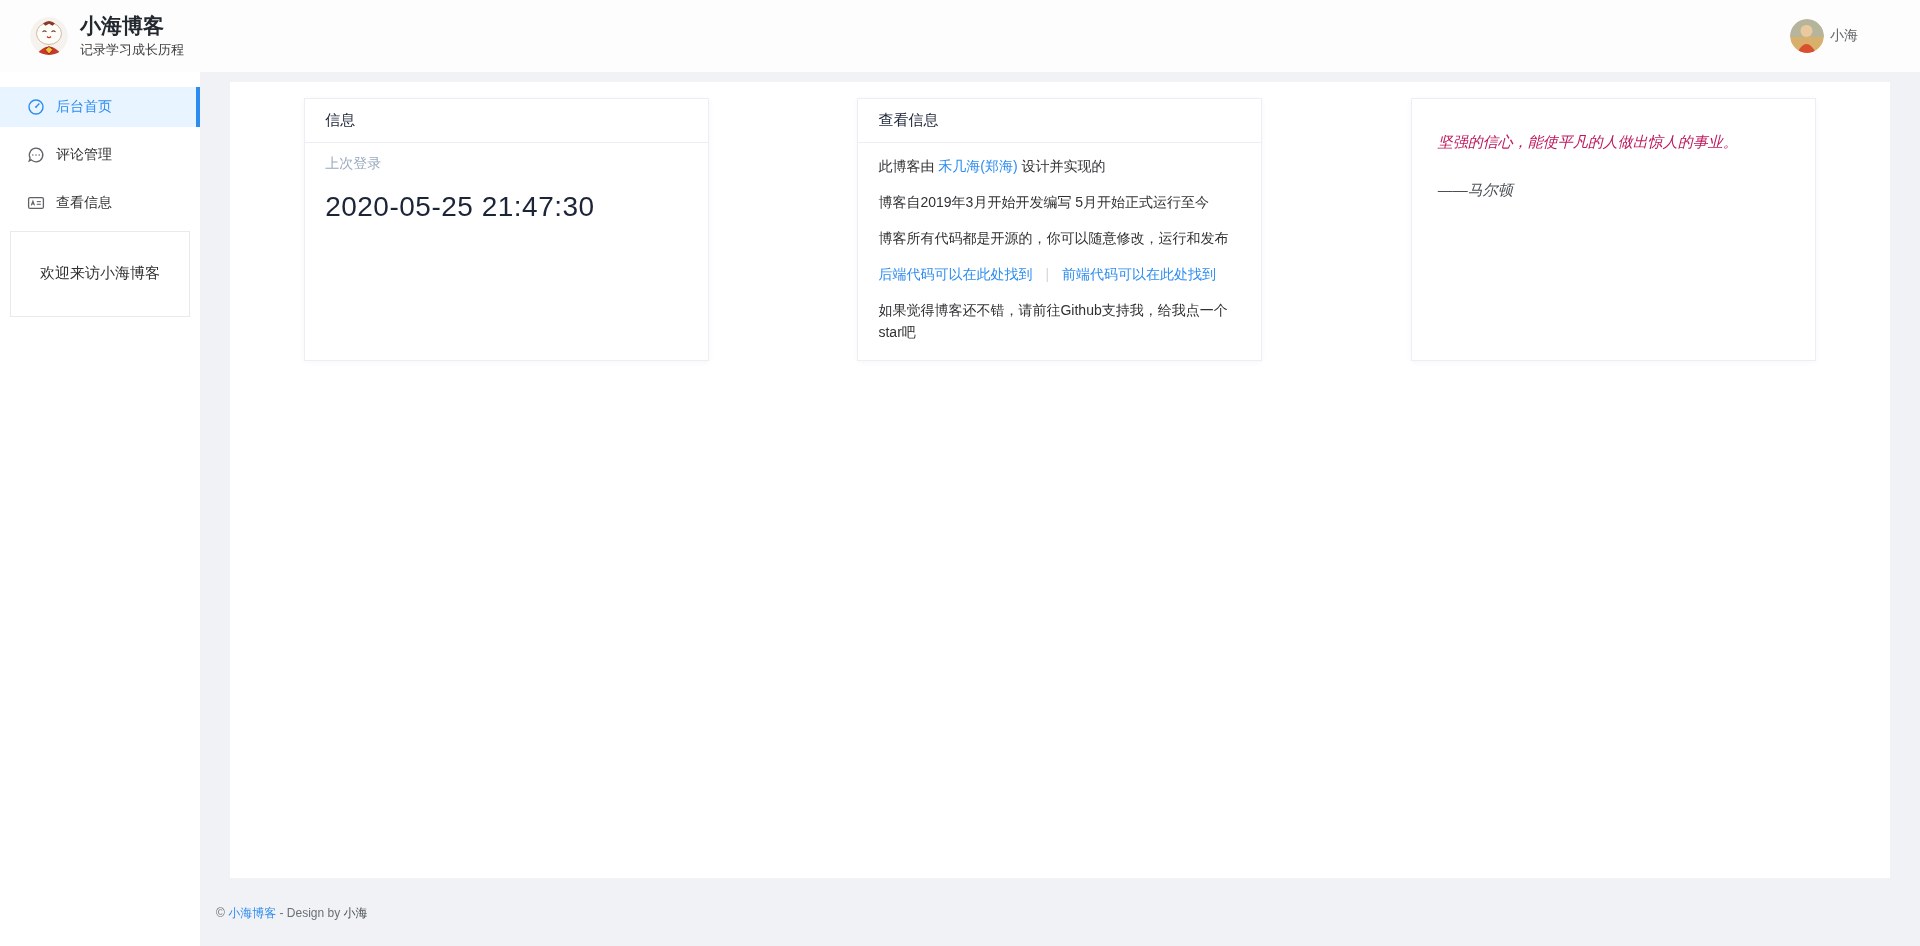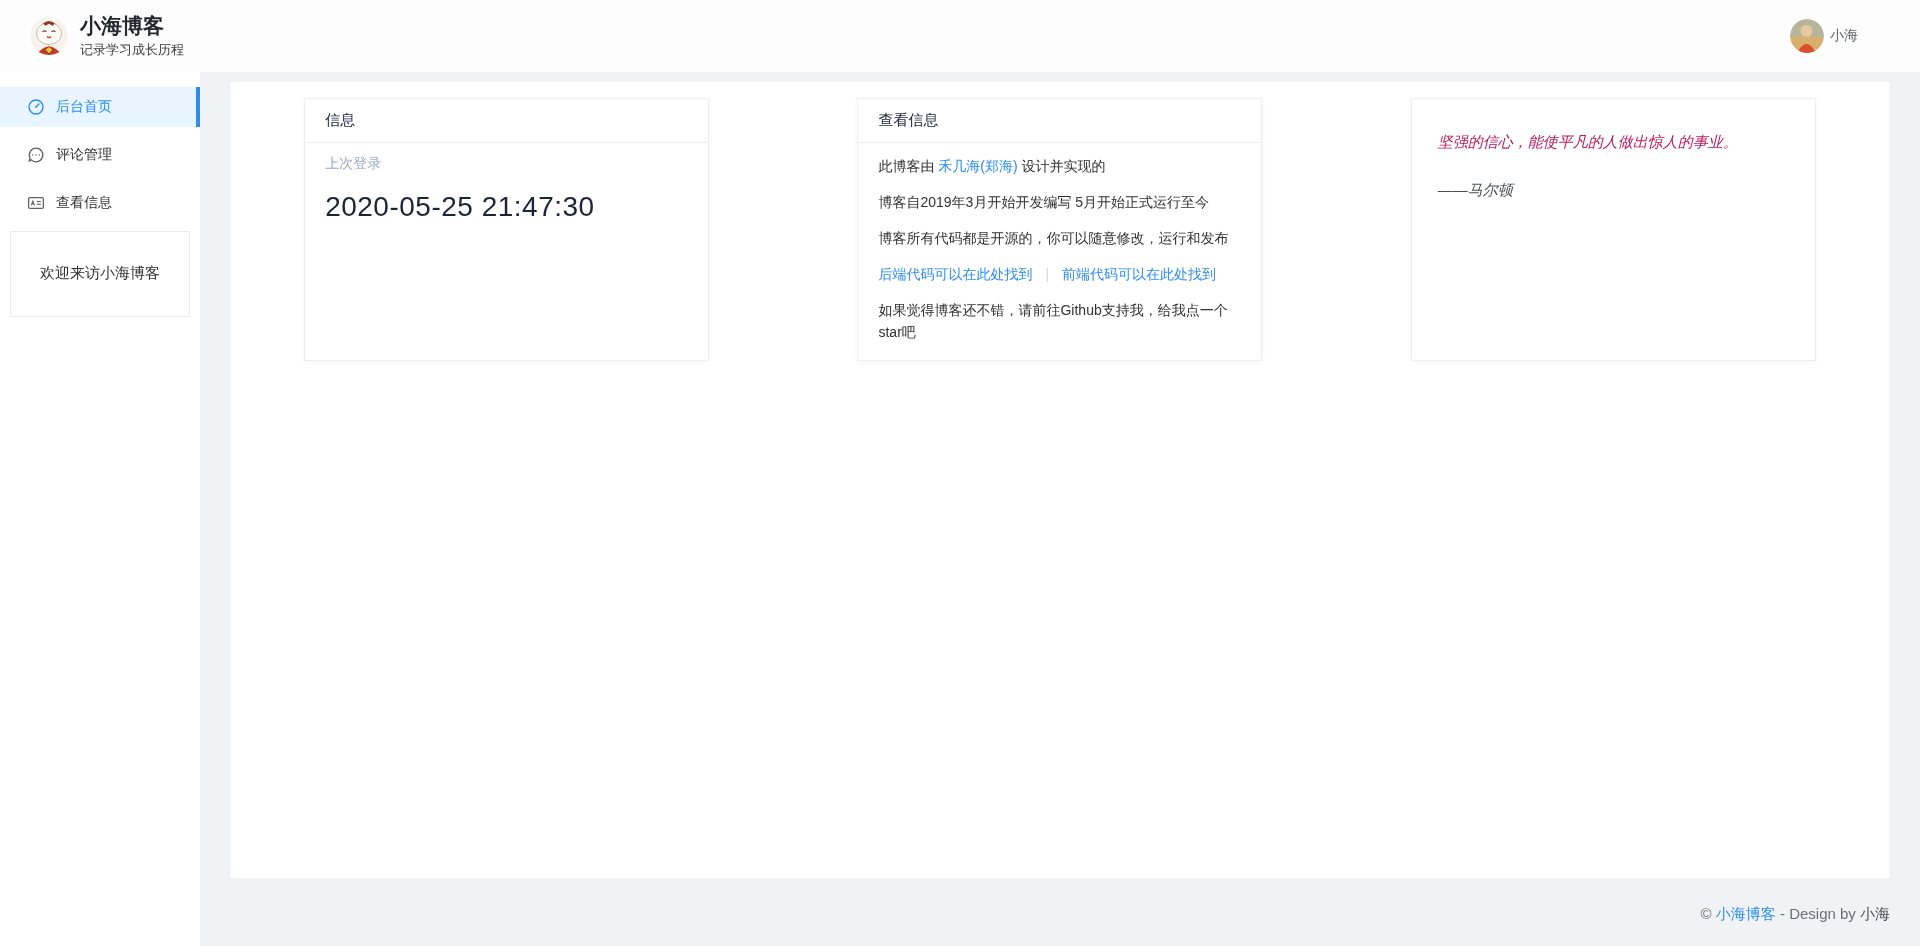--- a/index.html
+++ b/index.html
@@ -88,23 +88,23 @@
   .about-line { line-height: 22px; margin-bottom: 14px; font-size: 14px; color: #303133; }
   .link { color: #2d8cf0; text-decoration: none; cursor: pointer; }
   .link-sep { color: #d3d7de; padding: 0 13px; }
 
   .quote-body { padding: 32px 26px 0 26px; }
   .quote-text { font-style: italic; font-size: 15px; color: #be185d; line-height: 22px; }
   .quote-author { font-style: italic; font-size: 15px; color: #4a4f54; margin-top: 28px; padding-right: 4px; }
 
   
   .footer {
-    position: absolute; left: 230px; top: 905px;
-    width: 1660px; text-align: right;
-    font-size: 15px; color: #6b7077;
+    position: absolute; left: 216px; top: 905px;
+    width: 1660px; text-align: left;
+    font-size: 12px; color: #6b7077;
   }
   .footer .designer { color: #4a4f54; }
 </style>
 </head>
 <body>
 
 <header class="header">
   <span class="logo">
     <svg width="38" height="38" viewBox="0 0 38 38">
       <circle cx="19" cy="19" r="19" fill="#f6f3ef"></circle>

